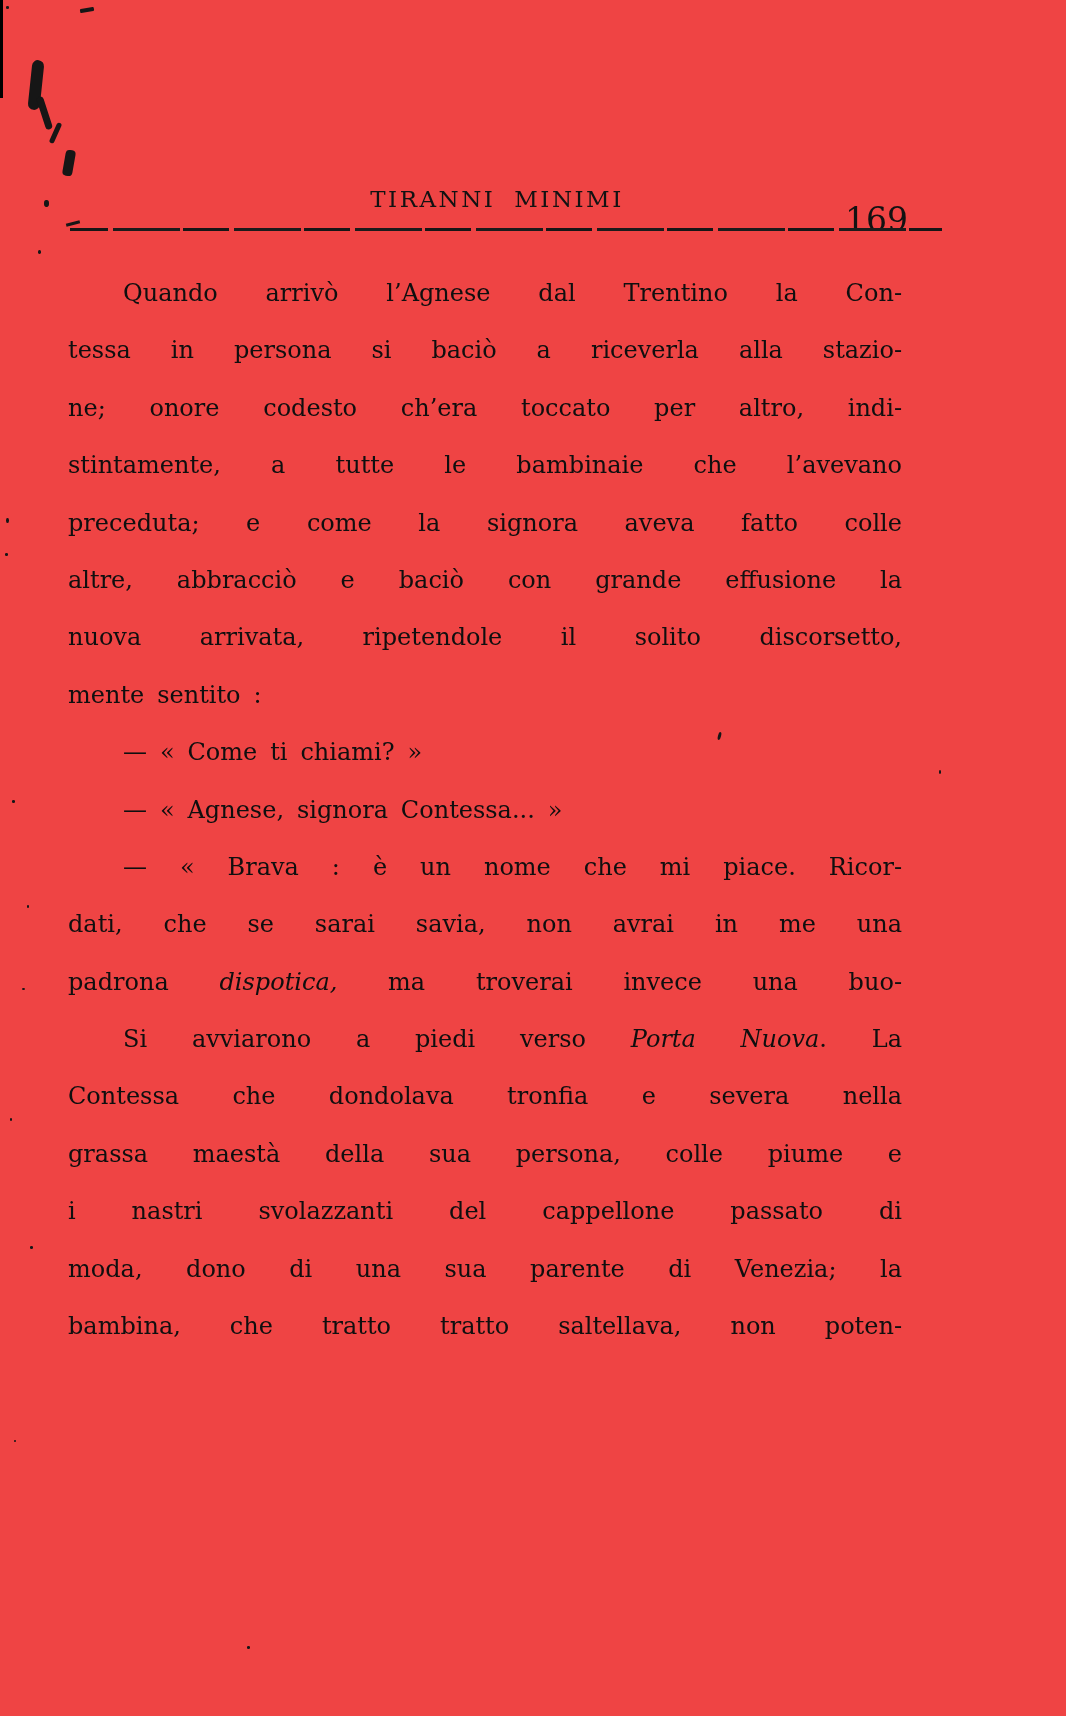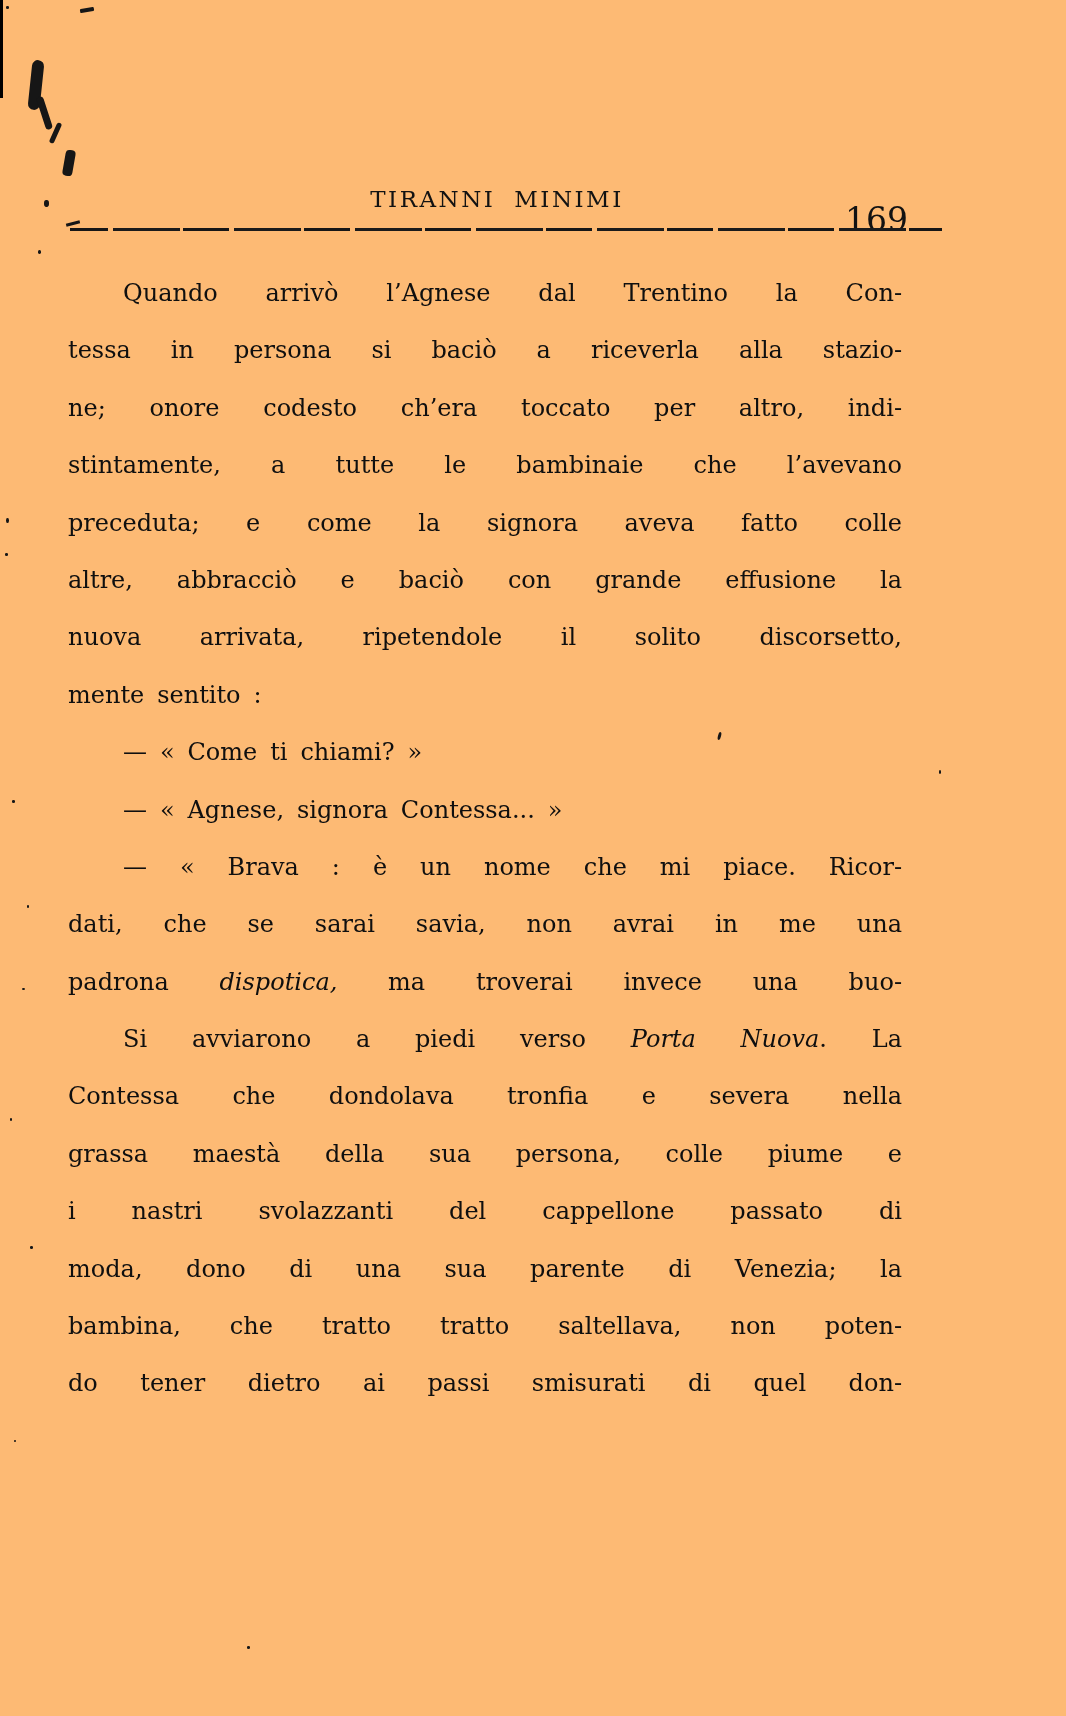--- a/index.html
+++ b/index.html
@@ -1,20 +1,20 @@
 <!DOCTYPE html>
 <html><head>
 <meta charset="utf-8">
 <style>
   html, body { margin: 0; padding: 0; background: #ffffff; }
   .page {
     position: relative;
     width: 1066px;
     height: 1716px;
-    background: #fdba74;
+    background: #ef4444;
     overflow: hidden;
     font-family: "DejaVu Serif", serif;
     color: #0f0f0f;
   }
   
   .running-title {
     position: absolute;
     top: 188px;
     left: calc(50% - 36px);
     transform: translateX(-50%);
@@ -129,16 +129,15 @@
       <div class="line ind"><span>— « Agnese, signora Contessa... »</span></div>
       <div class="line j ind"><span>— « Brava : è un nome che mi piace. Ricor-</span></div>
       <div class="line j"><span>dati, che se sarai savia, non avrai in me una</span></div>
       <div class="line j"><span>padrona </span><i>dispotica,</i><span> ma troverai invece una buo-</span></div>
       <div class="line j ind"><span>Si avviarono a piedi verso </span><i>Porta Nuova</i><span>. La</span></div>
       <div class="line j"><span>Contessa che dondolava tronfia e severa nella</span></div>
       <div class="line j"><span>grassa maestà della sua persona, colle piume e</span></div>
       <div class="line j"><span>i nastri svolazzanti del cappellone passato di</span></div>
       <div class="line j"><span>moda, dono di una sua parente di Venezia; la</span></div>
       <div class="line j"><span>bambina, che tratto tratto saltellava, non poten-</span></div>
-      <div class="line j"><span>do tener dietro ai passi smisurati di quel don-</span></div>
     </div>
 
 </div>
 
 </body></html>

